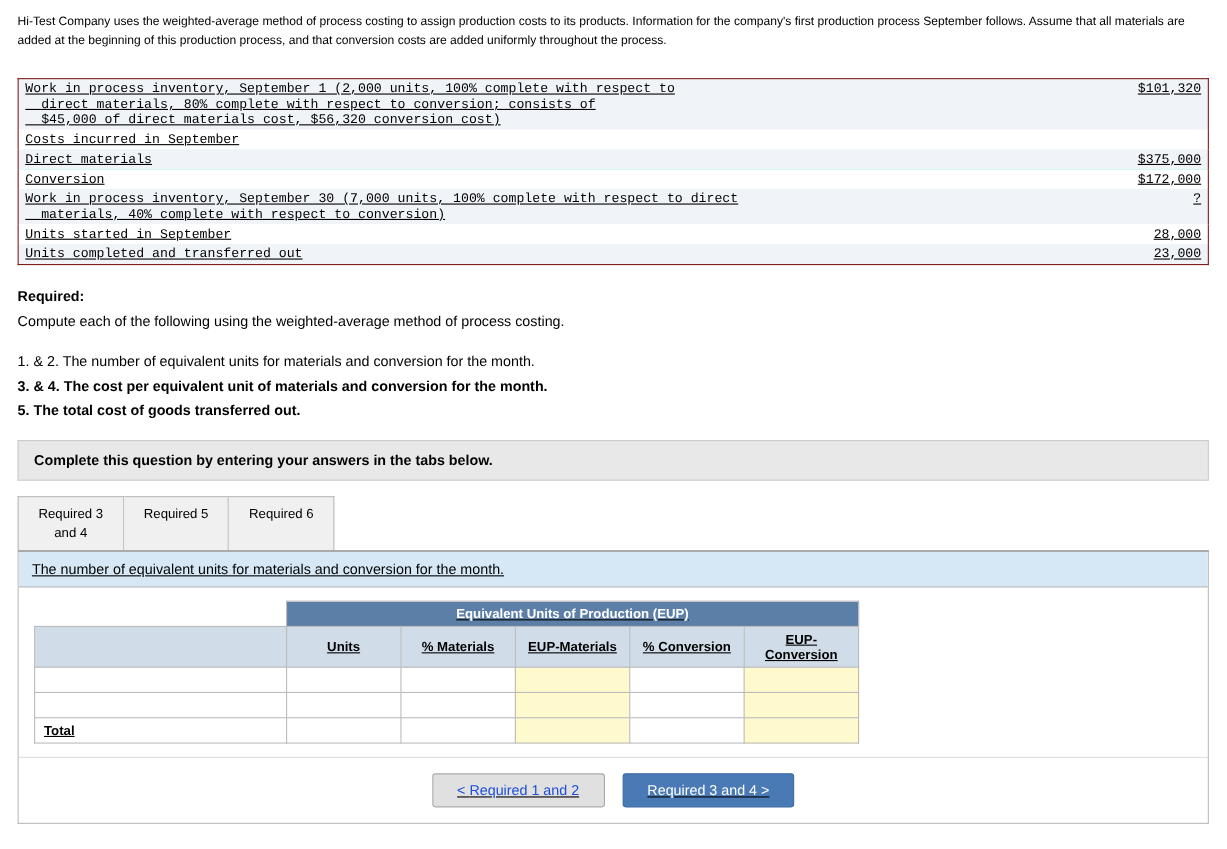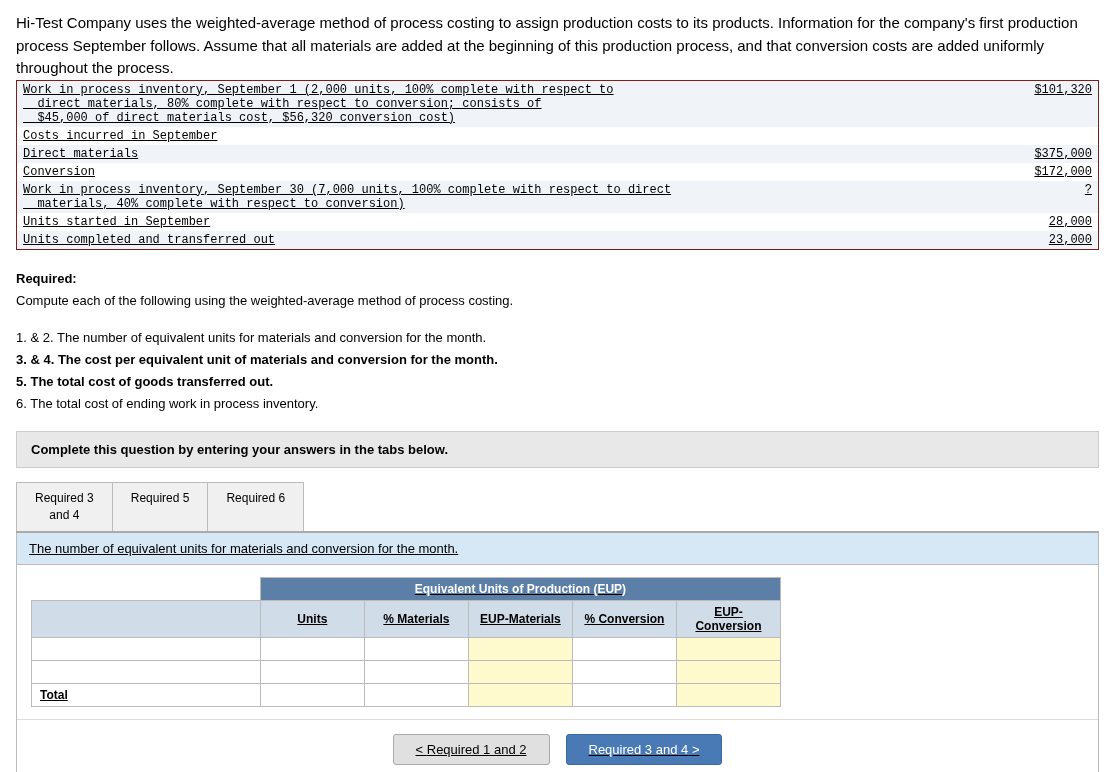--- a/index.html
+++ b/index.html
@@ -6,23 +6,23 @@
     body {
       font-family: Arial, sans-serif;
       font-size: 13px;
       background: #fff;
       color: #000;
       width: 1115px;
       min-height: 772px;
       padding: 12px 16px;
     }
     .intro-text {
-      font-size: 15px;
+      font-size: 11px;
       line-height: 1.5;
-      margin-bottom: 0;
+      margin-bottom: 26px;
     }
     .info-table {
       width: 100%;
       border-collapse: collapse;
       margin-bottom: 18px;
       border: 1px solid #7f1d1d;
       text-decoration: underline;
     }
     .info-table td {
       padding: 2px 6px;
@@ -162,21 +162,21 @@
     }
     .nav-btn {
       padding: 7px 22px;
       font-size: 13px;
       cursor: pointer;
       border: 1px solid #aaa;
       border-radius: 3px;
     }
     .nav-btn.prev {
       background: #e0e0e0;
-      color: #000000;
+      color: #1d4ed8;
     }
     .nav-btn.next {
       background: #4a7ab5;
       color: #fff;
       border-color: #3a6aa5;
     }
     .arrow-left::before { content: "< "; }
     .arrow-right::after { content: " >"; }
   </style>
 </head>
@@ -220,21 +220,20 @@
   </tbody>
 </table>
 
 <div class="required-section">
   <p><span class="bold">Required:</span></p>
   <p>Compute each of the following using the weighted-average method of process costing.</p>
   <br>
   <p>1. &amp; 2. The number of equivalent units for materials and conversion for the month.</p>
   <p><strong>3. &amp; 4. The cost per equivalent unit of materials and conversion for the month.</strong></p>
   <p><strong>5. The total cost of goods transferred out.</strong></p>
-  <p>6. The total cost of ending work in process inventory.</p>
 </div>
 
 <div class="instruction-box">
   <span>Complete this question by entering your answers in the tabs below.</span>
 </div>
 
 <div class="tabs-container">
   <div class="tab">
     <span>Required 3</span><br>
     <span>and 4</span>

